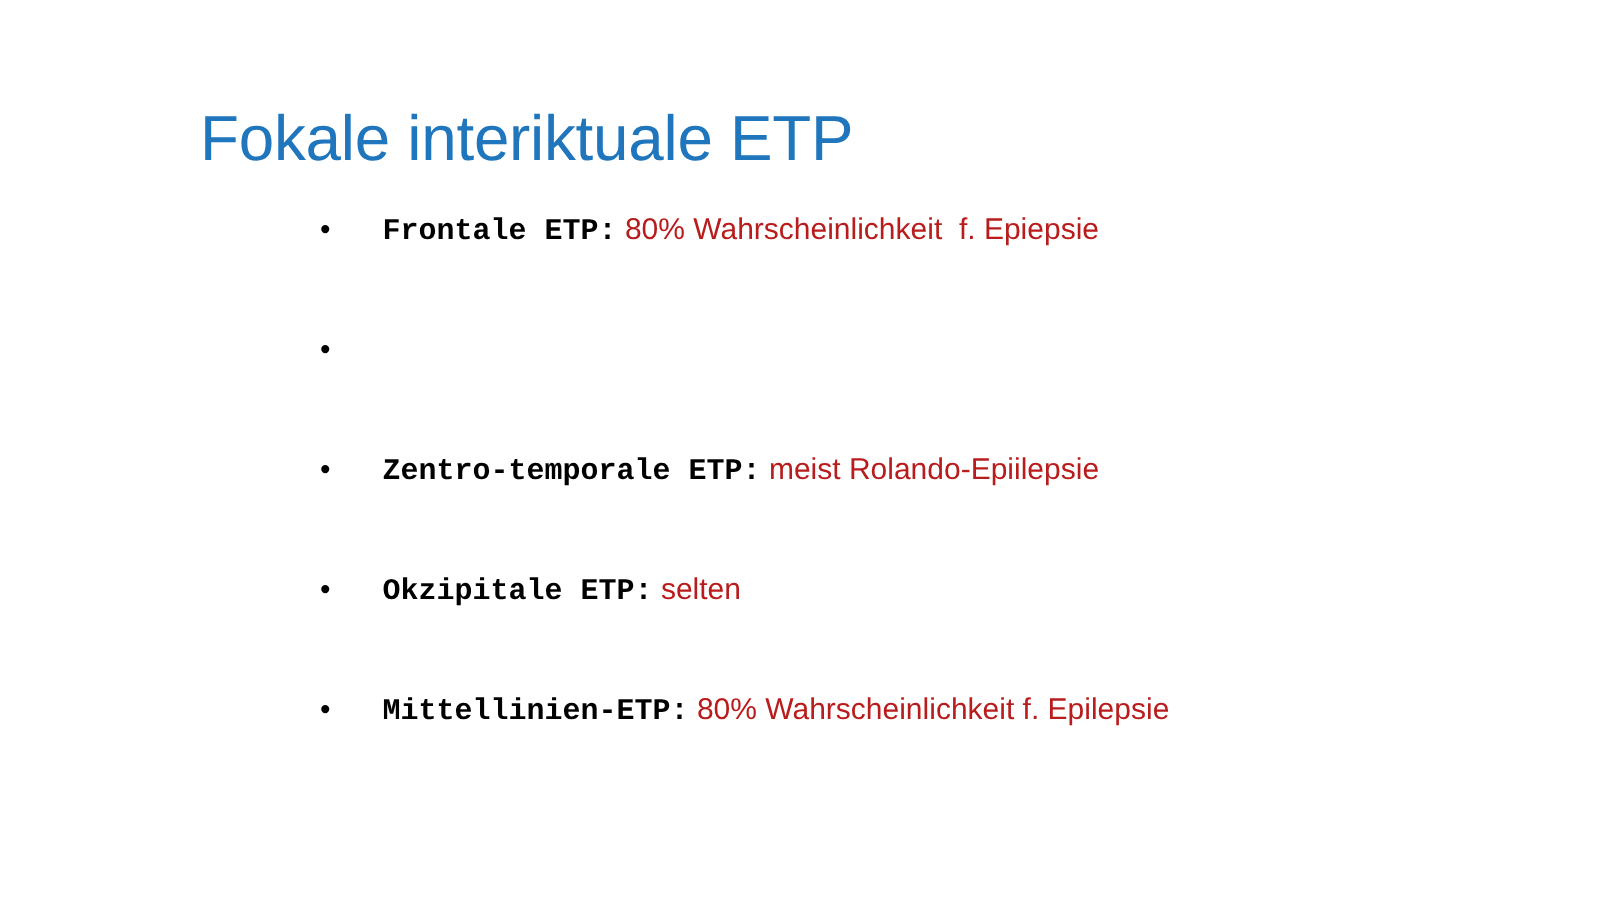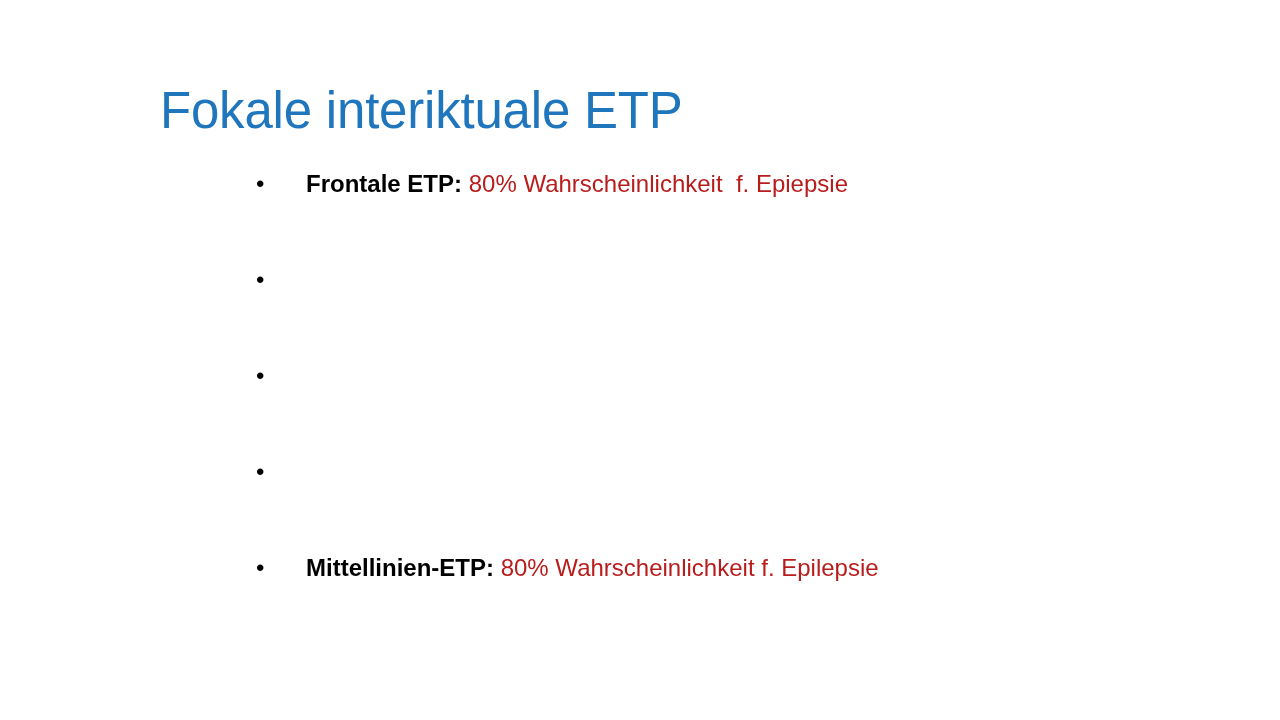--- a/index.html
+++ b/index.html
@@ -72,20 +72,21 @@
     flex: 1 1 auto;
     font-size: 24px;
     line-height: 32px;
     white-space: pre;
     color: #C00000;
   }
 
   .bullet-label {
     font-weight: bold;
     color: #000000;
+    font-family: Liberation Mono, monospace;
   }
 
   .bullet-value {
     font-weight: normal;
     color: #b91c1c;
   }
 </style>
 </head>
 <body>
 
@@ -99,24 +100,26 @@
       <span class="bullet-marker">•</span>
       <span class="bullet-text"><span class="bullet-label">Frontale ETP:</span><span class="bullet-value"> 80% Wahrscheinlichkeit  f. Epiepsie</span></span>
     </li>
 
     <li class="bullet-row">
       <span class="bullet-marker">•</span>
     </li>
 
     <li class="bullet-row">
       <span class="bullet-marker">•</span>
+      <span class="bullet-text"><span class="bullet-label">Zentro-temporale ETP:</span><span class="bullet-value"> meist Rolando-Epiilepsie</span></span>
     </li>
 
     <li class="bullet-row">
       <span class="bullet-marker">•</span>
+      <span class="bullet-text"><span class="bullet-label">Okzipitale ETP:</span><span class="bullet-value"> selten</span></span>
     </li>
 
     <li class="bullet-row">
       <span class="bullet-marker">•</span>
       <span class="bullet-text"><span class="bullet-label">Mittellinien-ETP:</span><span class="bullet-value"> 80% Wahrscheinlichkeit f. Epilepsie</span></span>
     </li>
 
   </ul>
 </div>
 

